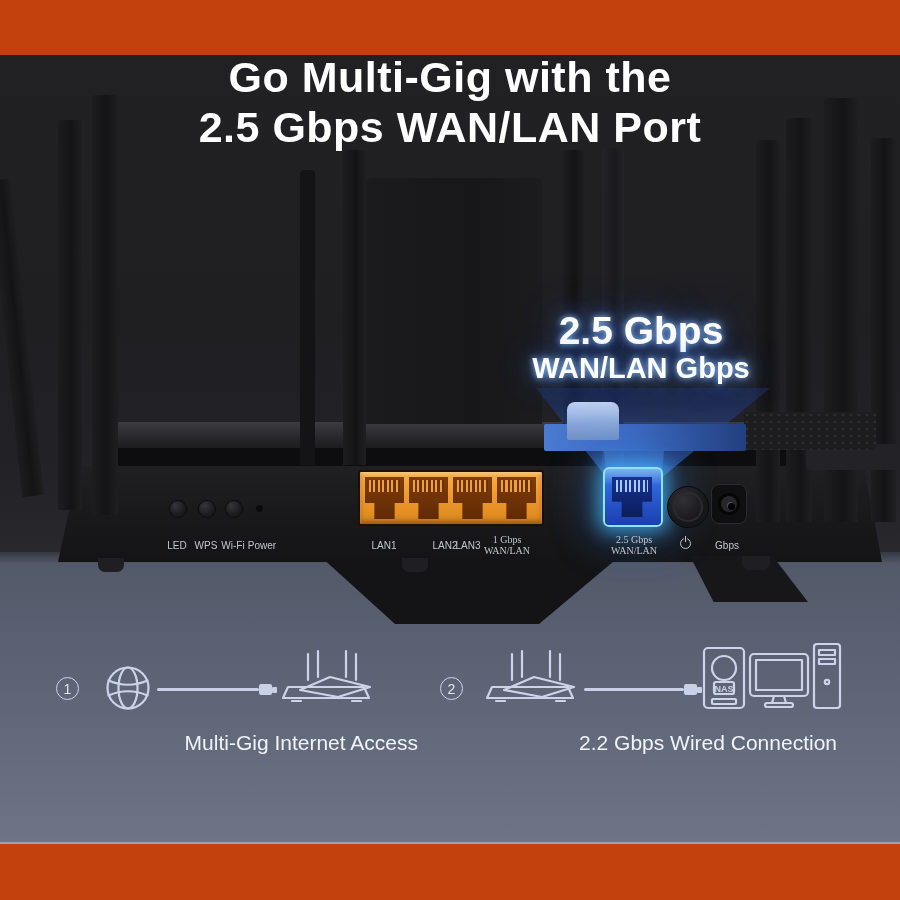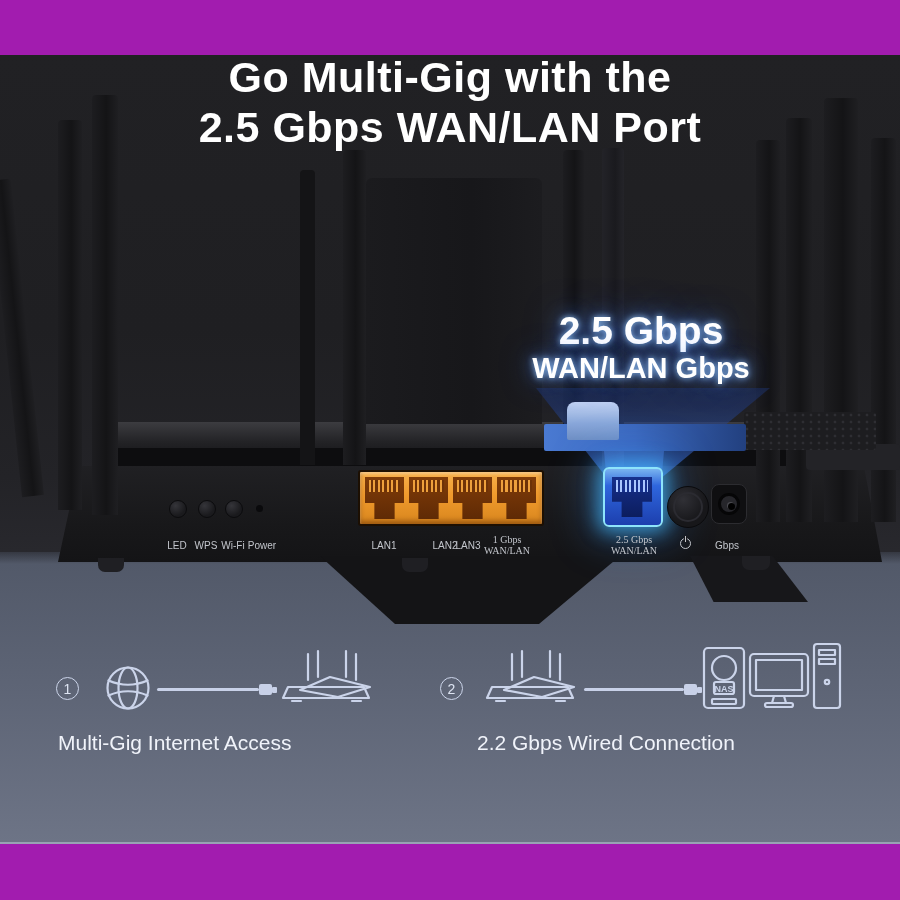--- a/index.html
+++ b/index.html
@@ -1,17 +1,17 @@
 <!DOCTYPE html>
 <html><head>
 <meta charset="utf-8">
 <style>
   html,body{margin:0;padding:0;background:#ffffff;}
   body{width:900px;height:900px;overflow:hidden;font-family:"Liberation Sans","DejaVu Sans",sans-serif;}
-  .canvas{position:relative;width:900px;height:900px;background:#a21caf;overflow:hidden;}
+  .canvas{position:relative;width:900px;height:900px;background:#c2410c;overflow:hidden;}
 
   
   .hero-bg{position:absolute;left:0;top:55px;width:900px;height:497px;z-index:0;
     background:linear-gradient(180deg,#212124 0%,#1f1f22 55%,#232327 85%,#28282d 100%);}
   .gray-bg{position:absolute;left:0;top:552px;width:900px;height:290px;z-index:0;
     background:linear-gradient(180deg,#515868 0%,#5d6475 45%,#6d7486 100%);
     border-bottom:2px solid #99a2b4;}
   .gray-bg::before{content:'';position:absolute;left:0;top:0;width:100%;height:12px;
     background:linear-gradient(180deg,rgba(30,30,34,.55),rgba(30,30,34,0));}
 
@@ -121,21 +121,21 @@
   
   .badge{position:absolute;width:23px;height:23px;border-radius:50%;border:1.5px solid #ccd5ea;z-index:5;
     color:#dde4f2;font-size:14px;display:flex;align-items:center;justify-content:center;box-sizing:border-box;}
   .badge1{left:56px;top:677px;} .badge2{left:440px;top:677px;}
   .icon-abs{position:absolute;z-index:5;}
   .cable{position:absolute;height:3px;border-radius:2px;background:#c8d1e8;z-index:5;top:688px;}
   .cable1{left:157px;width:102px;} .cable2{left:584px;width:100px;}
   .plug{position:absolute;width:13px;height:11px;background:#c8d1e8;border-radius:2px;z-index:5;top:684px;}
   .plug::after{content:'';position:absolute;right:-5px;top:2.5px;width:5px;height:6px;background:#c8d1e8;border-radius:1px;}
   .plug1{left:259px;} .plug2{left:684px;}
-  .caption{position:absolute;width:360px;text-align:left;z-index:5;color:#f0f3fa;font-size:21px;top:731px;}
+  .caption{position:absolute;width:360px;text-align:right;z-index:5;color:#f0f3fa;font-size:21px;top:731px;}
   .cap1{left:58px;} .cap2{left:477px;}
 </style>
 </head>
 <body>
 
 <div class="canvas">
 
   <div class="hero-bg"></div>
   <div class="gray-bg"></div>
 

